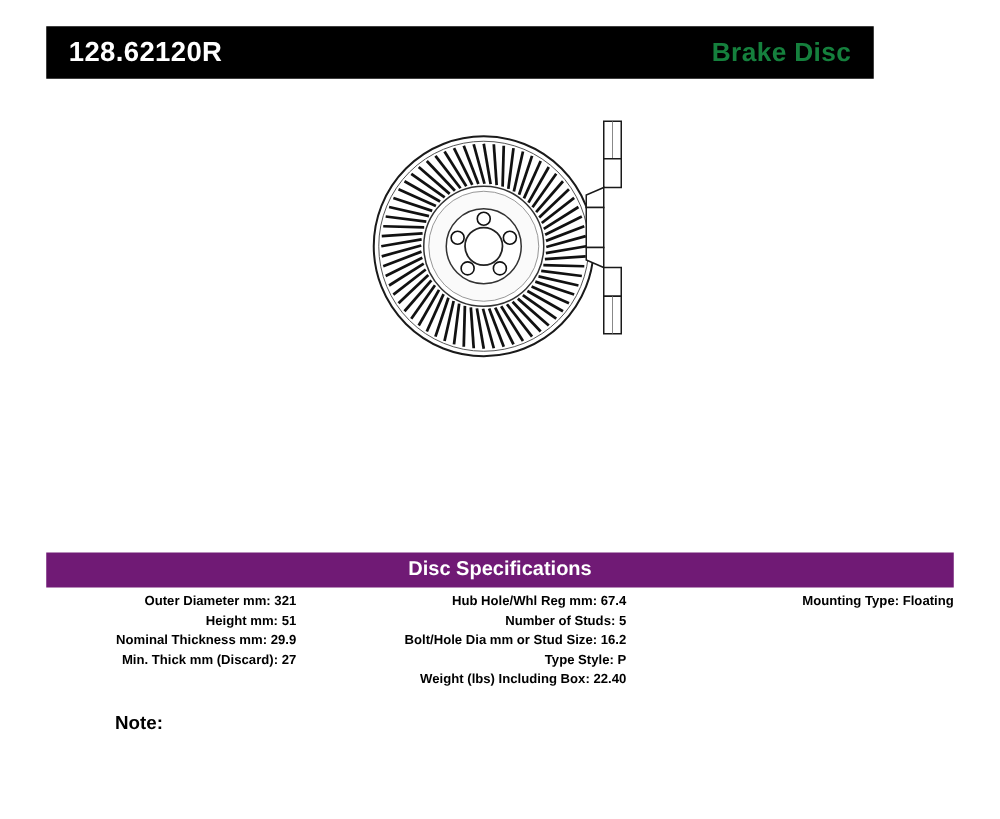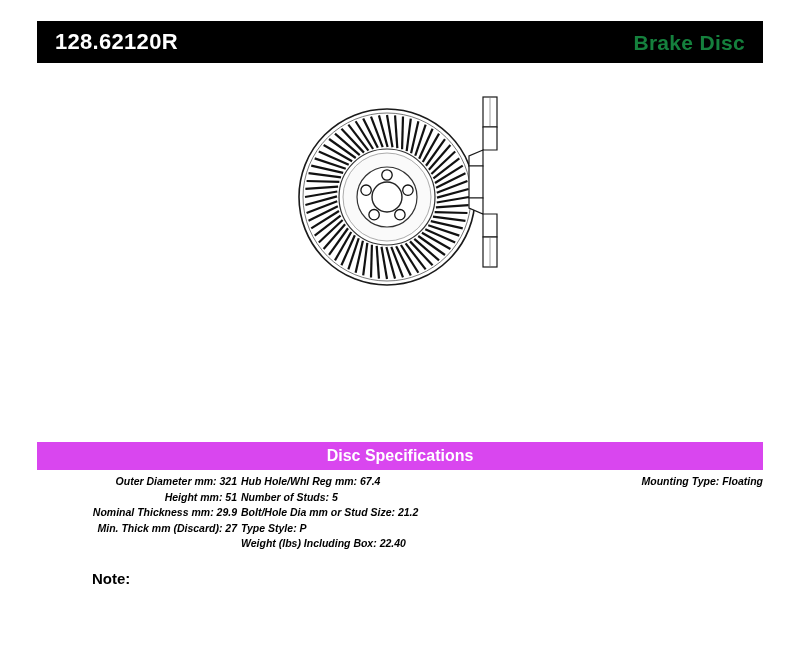--- a/index.html
+++ b/index.html
@@ -21,21 +21,21 @@
     left: 0; top: 0;
     width: 800px;
     height: 655px;
   }
 
   
   .header-bar {
     position: absolute;
     left: 37px;
     top: 21px;
-    width: 726px;
+    width: 662px;
     height: 42px;
     background: #000000;
     display: flex;
     align-items: center;
     justify-content: space-between;
     box-sizing: border-box;
     padding: 0 18px;
   }
   .part-number {
     color: #ffffff;
@@ -71,51 +71,51 @@
     top: 22px;
   }
 
   
   .spec-header {
     position: absolute;
     left: 37px;
     top: 442px;
     width: 726px;
     height: 28px;
-    background: #d946ef;
+    background: #701a75;
     color: #ffffff;
     font-size: 16px;
     font-weight: bold;
     display: flex;
     align-items: center;
     justify-content: center;
     box-sizing: border-box;
   }
 
   
   .specs {
     position: absolute;
     left: 37px;
     top: 474px;
     width: 726px;
     height: 110px;
-    font-style: italic;
   }
   .col {
     position: absolute;
     top: 0;
   }
   .col-left {
     left: 0;
     width: 200px;
     text-align: right;
   }
   .col-mid {
     left: 204px;
     width: 260px;
+    text-align: right;
   }
   .col-right {
     left: 480px;
     width: 246px;
     text-align: right;
   }
   .spec-line {
     font-size: 10.5px;
     font-weight: bold;
     line-height: 15.6px;
@@ -263,21 +263,21 @@
     <div class="col col-left">
       <div class="spec-line">Outer Diameter mm: 321</div>
       <div class="spec-line">Height mm: 51</div>
       <div class="spec-line">Nominal Thickness mm: 29.9</div>
       <div class="spec-line">Min. Thick mm (Discard): 27</div>
     </div>
 
     <div class="col col-mid">
       <div class="spec-line">Hub Hole/Whl Reg mm: 67.4</div>
       <div class="spec-line">Number of Studs: 5</div>
-      <div class="spec-line">Bolt/Hole Dia mm or Stud Size: 21.2</div>
+      <div class="spec-line">Bolt/Hole Dia mm or Stud Size: 16.2</div>
       <div class="spec-line">Type Style: P</div>
       <div class="spec-line">Weight (lbs) Including Box: 22.40</div>
     </div>
 
     <div class="col col-right">
       <div class="spec-line">Mounting Type: Floating</div>
     </div>
   </div>
 
   <div class="note">Note:</div>

